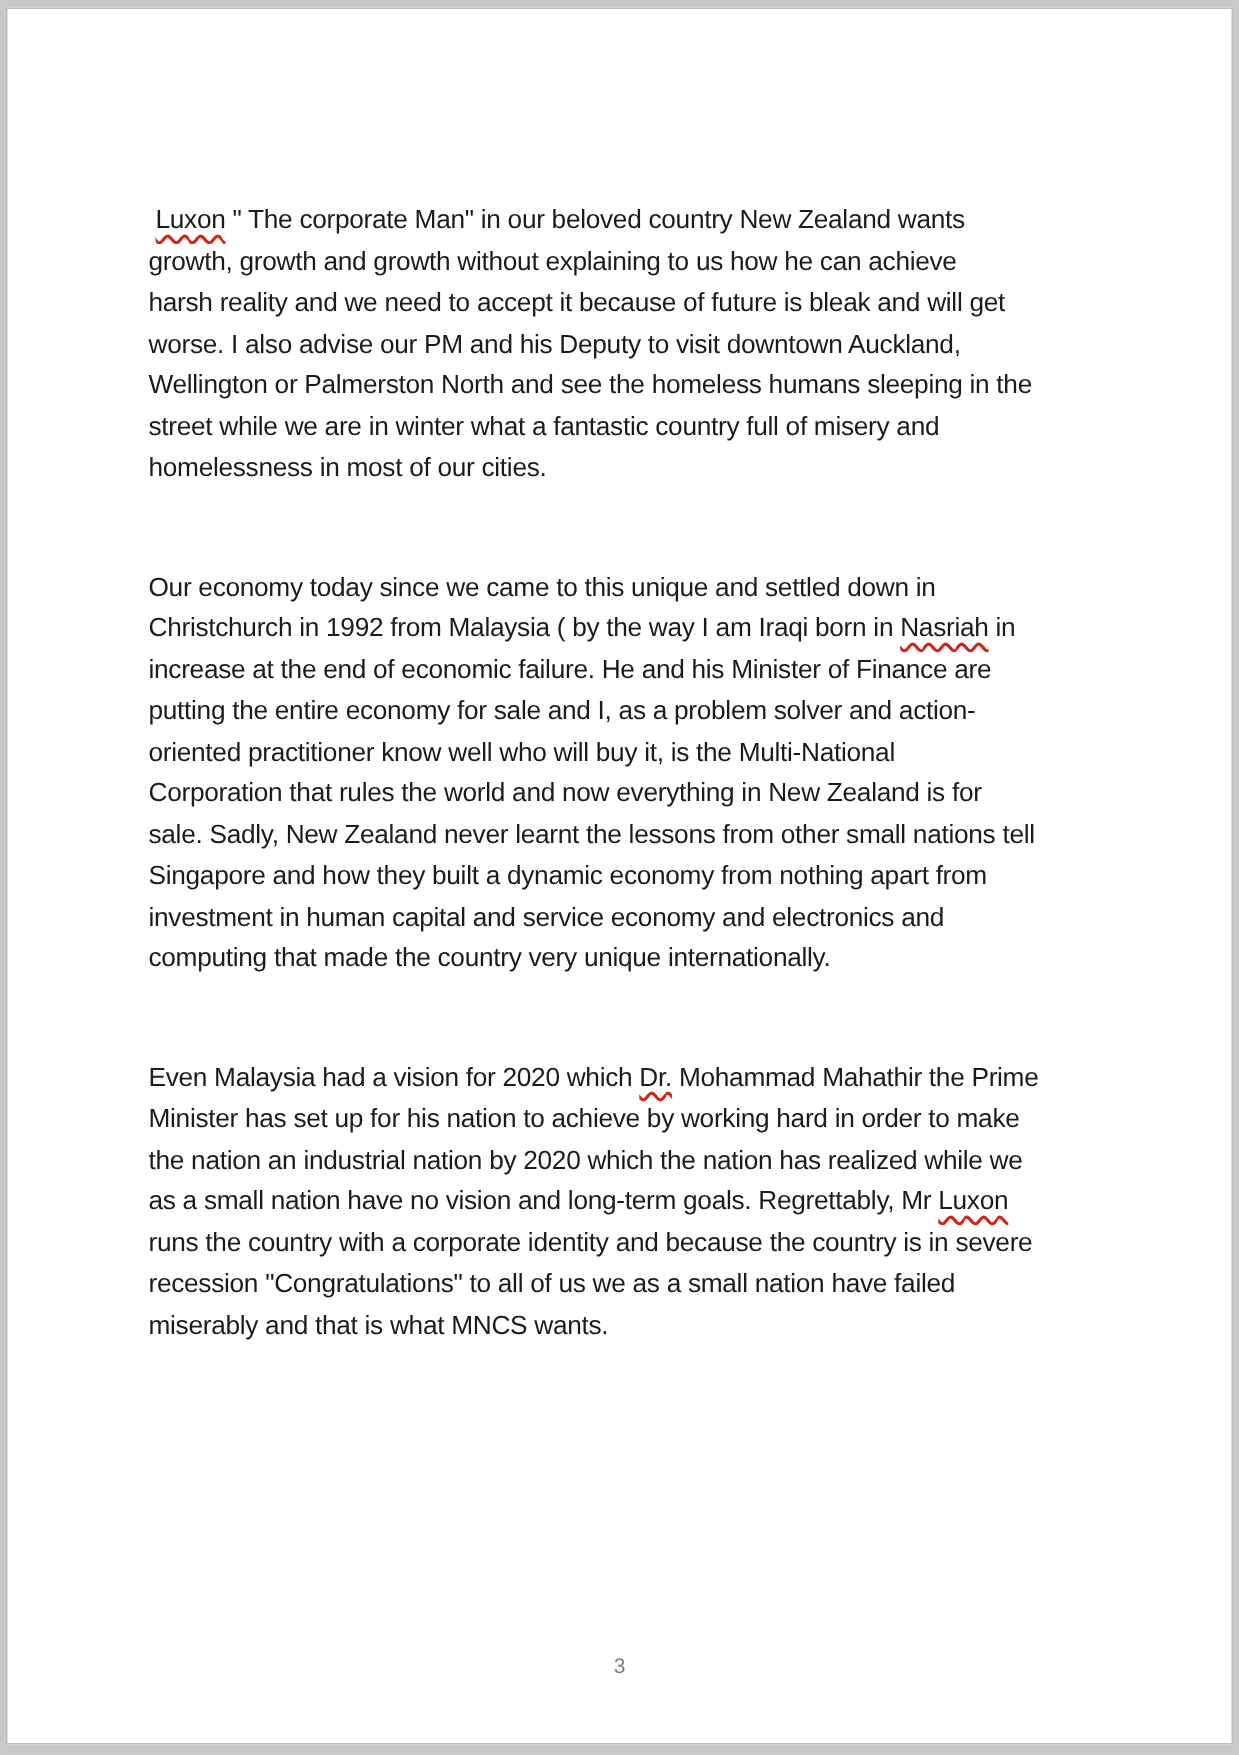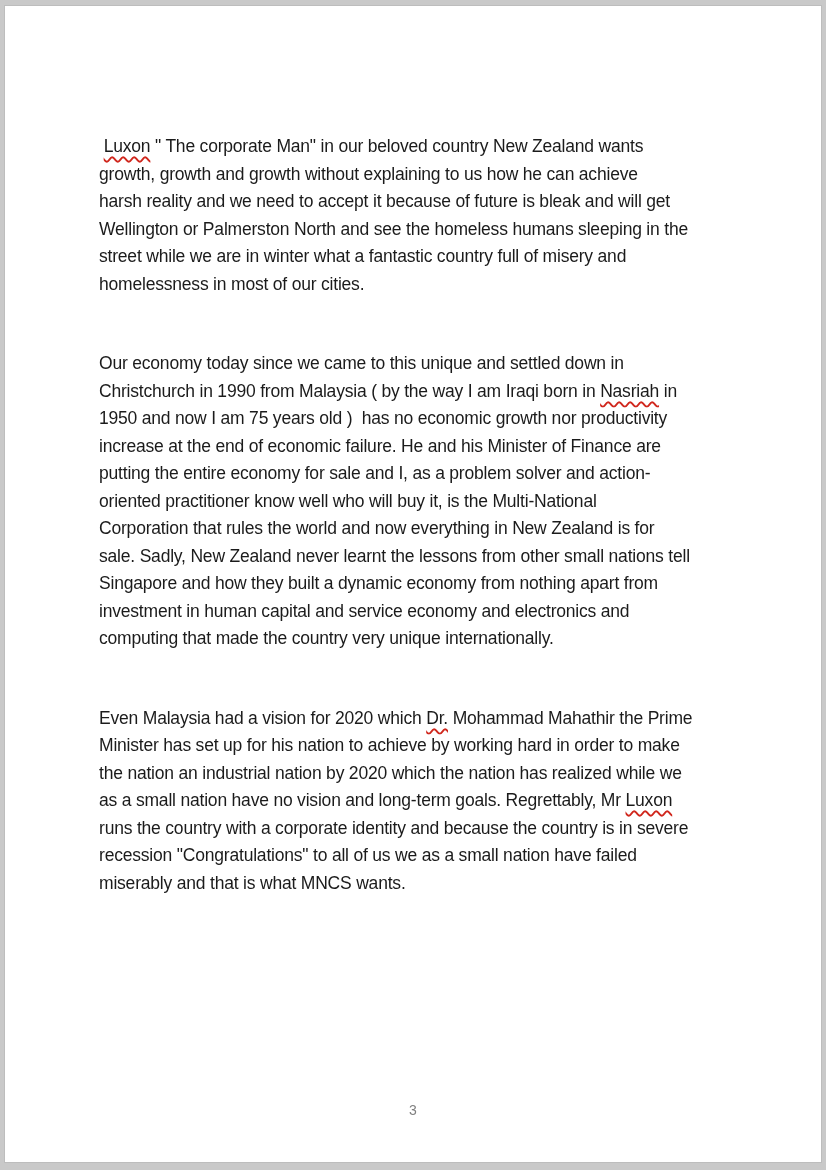--- a/index.html
+++ b/index.html
@@ -51,28 +51,28 @@
 </style>
 </head>
 <body>
 
 <div class="page">
   <div class="content">
       <div class="paragraph">
         <div class="line"><span> </span><span class="misspelled">Luxon</span><span> " The corporate Man" in our beloved country New Zealand wants</span></div>
         <div class="line"><span>growth, growth and growth without explaining to us how he can achieve</span></div>
         <div class="line"><span>harsh reality and we need to accept it because of future is bleak and will get</span></div>
+        <div class="line"><span>worse. I also advise our PM and his Deputy to visit downtown Auckland,</span></div>
         <div class="line"><span>Wellington or Palmerston North and see the homeless humans sleeping in the</span></div>
         <div class="line"><span>street while we are in winter what a fantastic country full of misery and</span></div>
         <div class="line"><span>homelessness in most of our cities.</span></div>
       </div>
       <div class="paragraph">
         <div class="line"><span>Our economy today since we came to this unique and settled down in</span></div>
-        <div class="line"><span>Christchurch in 1990 from Malaysia ( by the way I am Iraqi born in </span><span class="misspelled">Nasriah</span><span> in</span></div>
-        <div class="line"><span>1950 and now I am 75 years old )  has no economic growth nor productivity</span></div>
+        <div class="line"><span>Christchurch in 1992 from Malaysia ( by the way I am Iraqi born in </span><span class="misspelled">Nasriah</span><span> in</span></div>
         <div class="line"><span>increase at the end of economic failure. He and his Minister of Finance are</span></div>
         <div class="line"><span>putting the entire economy for sale and I, as a problem solver and action-</span></div>
         <div class="line"><span>oriented practitioner know well who will buy it, is the Multi-National</span></div>
         <div class="line"><span>Corporation that rules the world and now everything in New Zealand is for</span></div>
         <div class="line"><span>sale. Sadly, New Zealand never learnt the lessons from other small nations tell</span></div>
         <div class="line"><span>Singapore and how they built a dynamic economy from nothing apart from</span></div>
         <div class="line"><span>investment in human capital and service economy and electronics and</span></div>
         <div class="line"><span>computing that made the country very unique internationally.</span></div>
       </div>
       <div class="paragraph">

